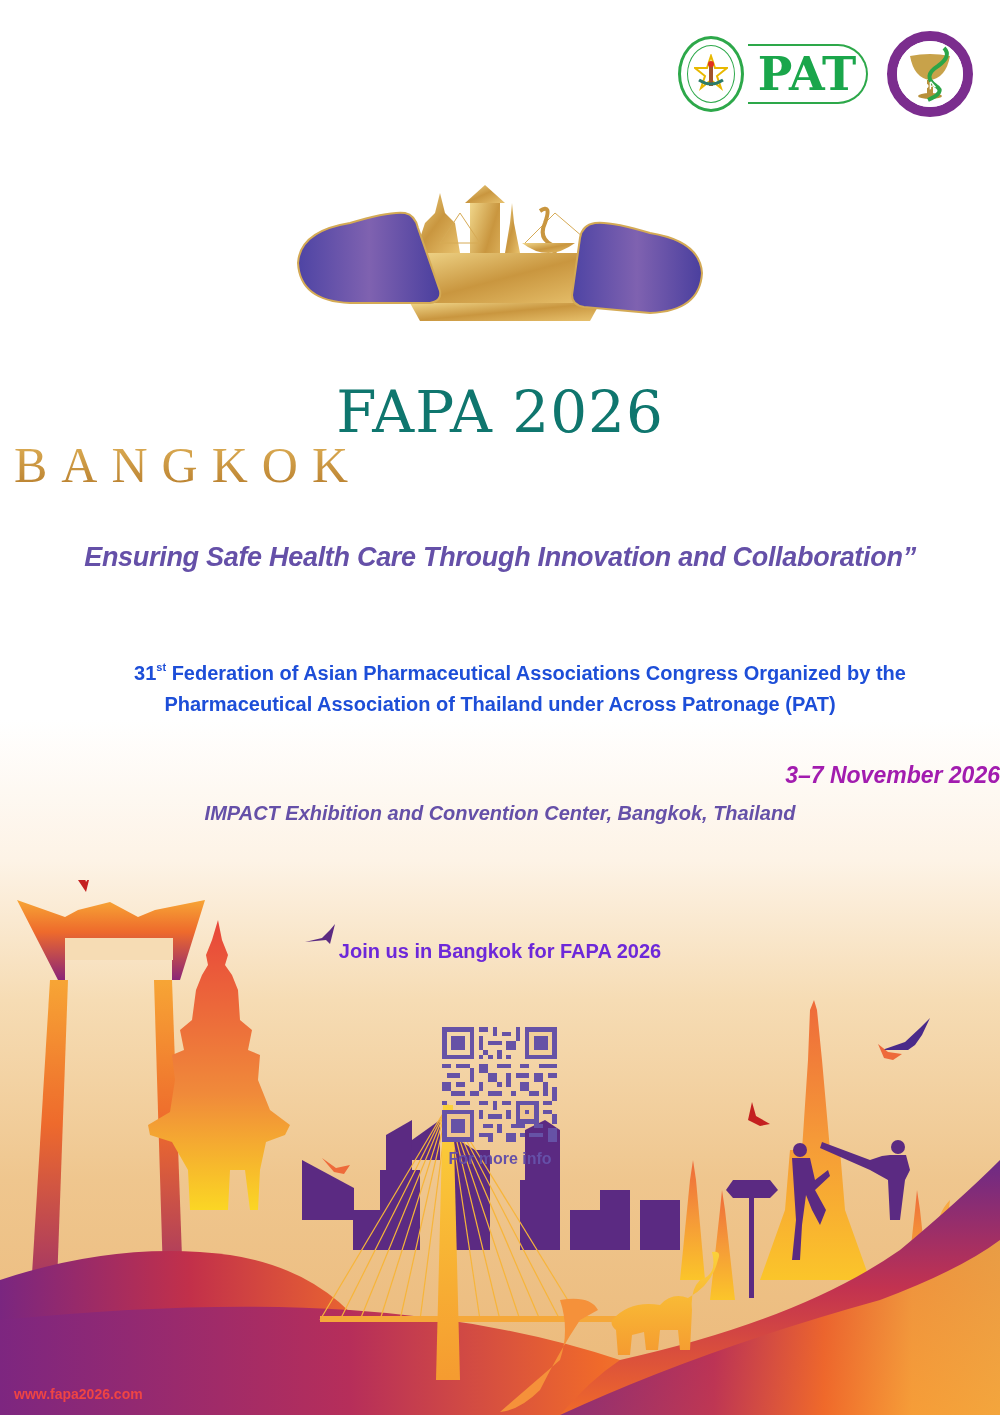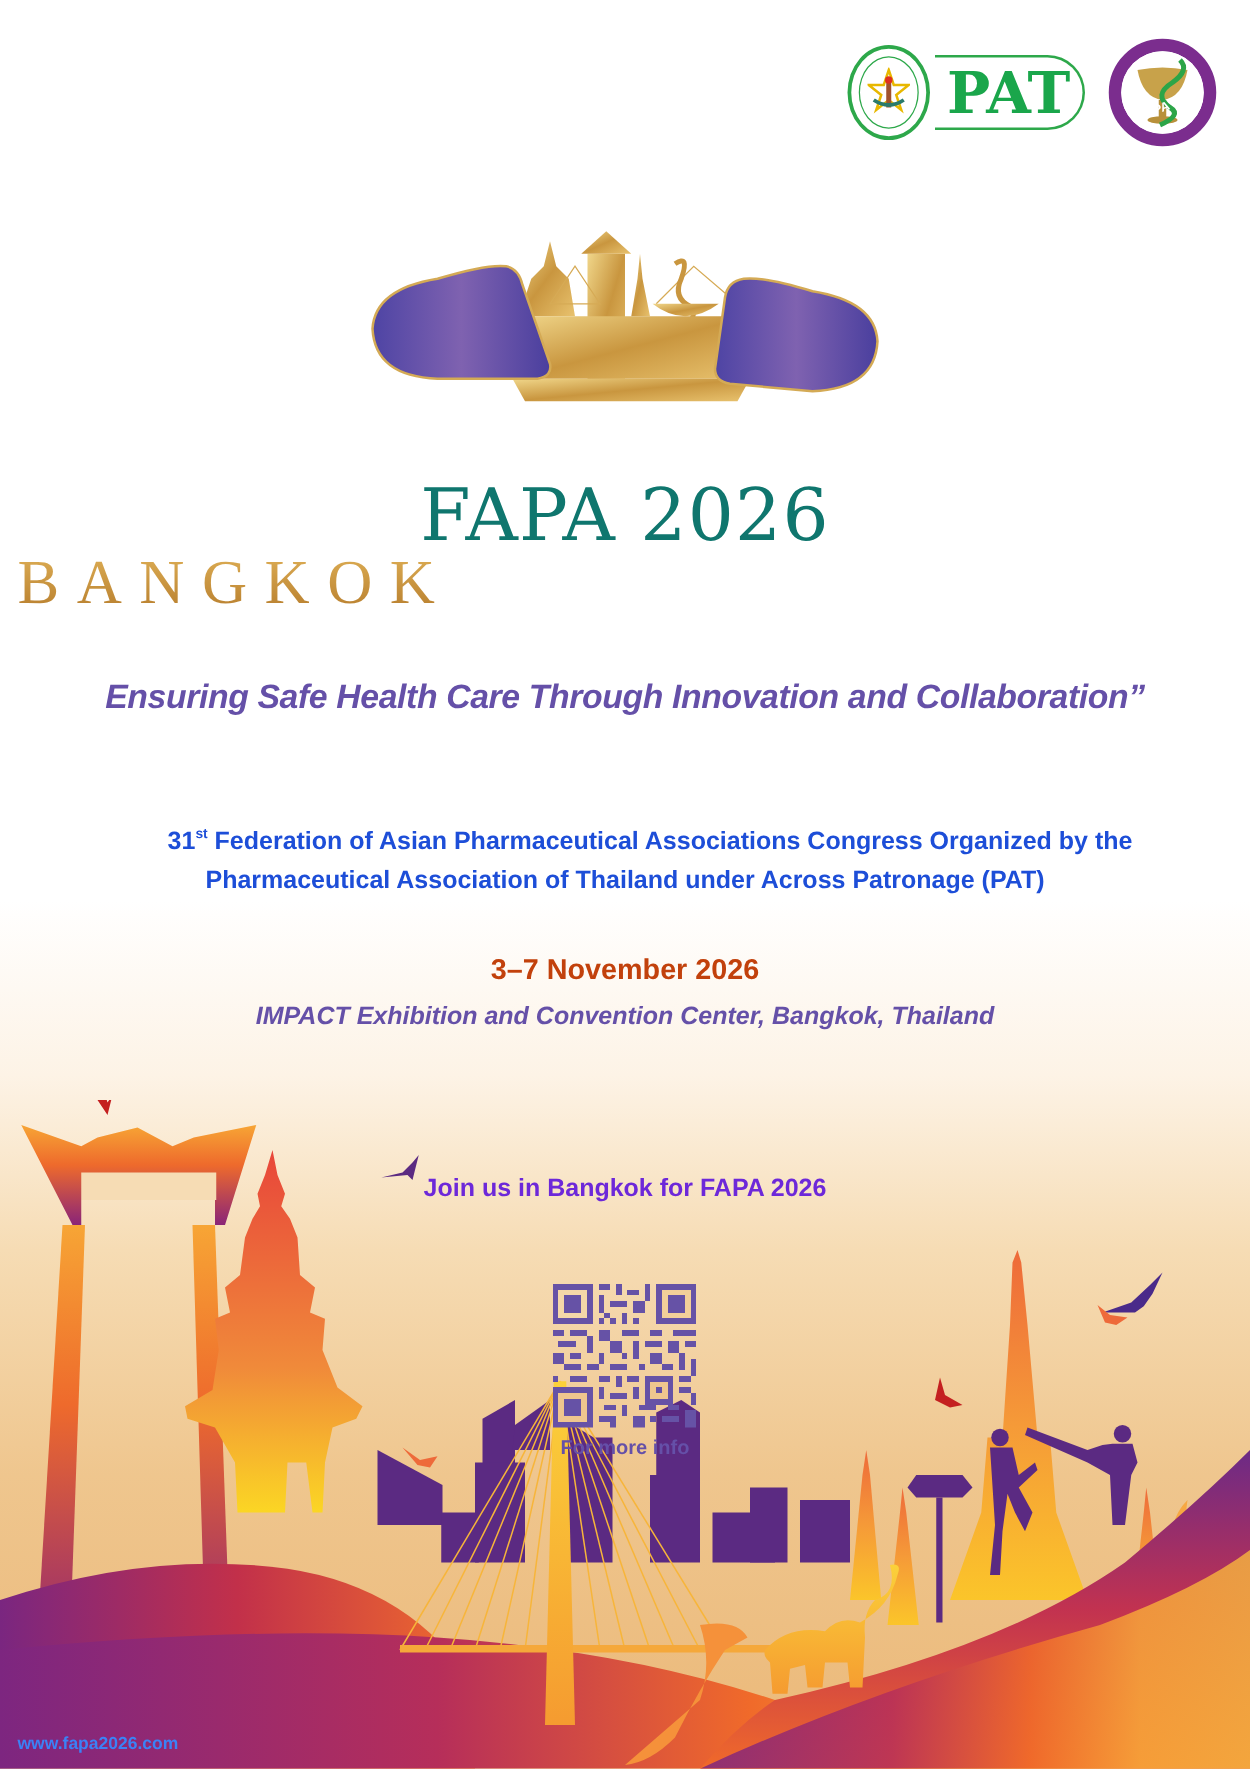--- a/index.html
+++ b/index.html
@@ -44,39 +44,39 @@
       position: absolute; left: 0; right: 0; top: 538px; text-align: center;
       font-style: italic; font-weight: bold; color: #6550a8; font-size: 27px; line-height: 39px;
       font-family: "Liberation Sans", sans-serif; letter-spacing: -0.3px;
     }
     .congress {
       position: absolute; left: 0; right: 0; top: 652px; text-align: center;
       color: #1d4ed8; font-weight: bold; font-size: 20px; line-height: 31px;
     }
     .congress sup { font-size: 11px; vertical-align: 9px; }
     .dates {
-      position: absolute; left: 0; right: 0; top: 762px; text-align: center;
-      color: #c2410c; font-weight: bold; font-size: 23px;
+      position: absolute; left: 0; right: 0; top: 762px; text-align: right;
+      color: #a21caf; font-weight: bold; font-size: 23px; font-style: italic;
     }
     .venue {
       position: absolute; left: 0; right: 0; top: 802px; text-align: center;
       color: #6550a8; font-weight: bold; font-style: italic; font-size: 20px;
     }
     .join {
       position: absolute; left: 0; right: 0; top: 940px; text-align: center;
       color: #6d28d9; font-weight: bold; font-size: 20px;
     }
     .qr { position: absolute; left: 442px; top: 1027px; width: 115px; height: 115px; }
     .more-info {
       position: absolute; left: 0; right: 0; top: 1150px; text-align: center;
       color: #6550a8; font-weight: bold; font-size: 16px;
     }
     .website {
       position: absolute; left: 14px; top: 1386px;
-      color: #3b82f6; font-weight: bold; font-size: 14px;
+      color: #ef4444; font-weight: bold; font-size: 14px;
     }
     .scene { position: absolute; left: 0; top: 880px; width: 1000px; height: 535px; }
   </style>
 </head>
 <body>
 
 <div class="logos">
   <div class="pat-logo">
     <div class="pat-seal">
       <div class="inner">

